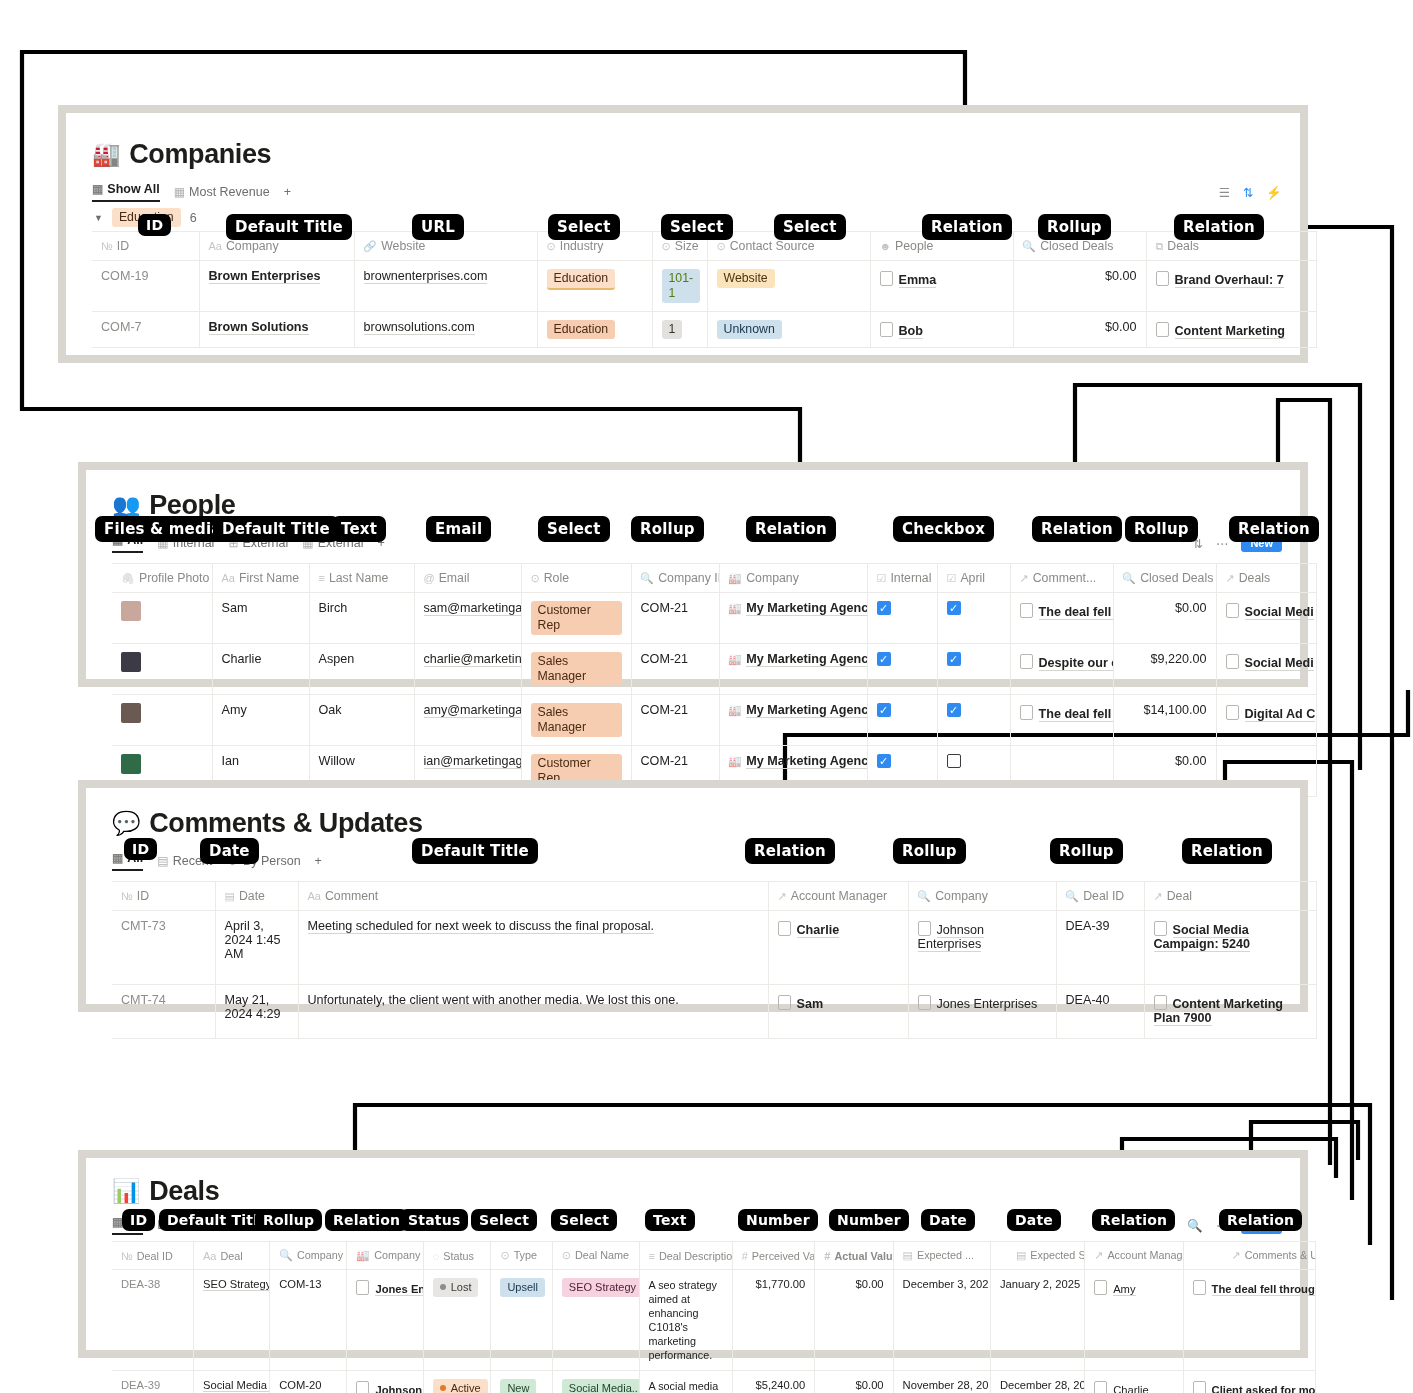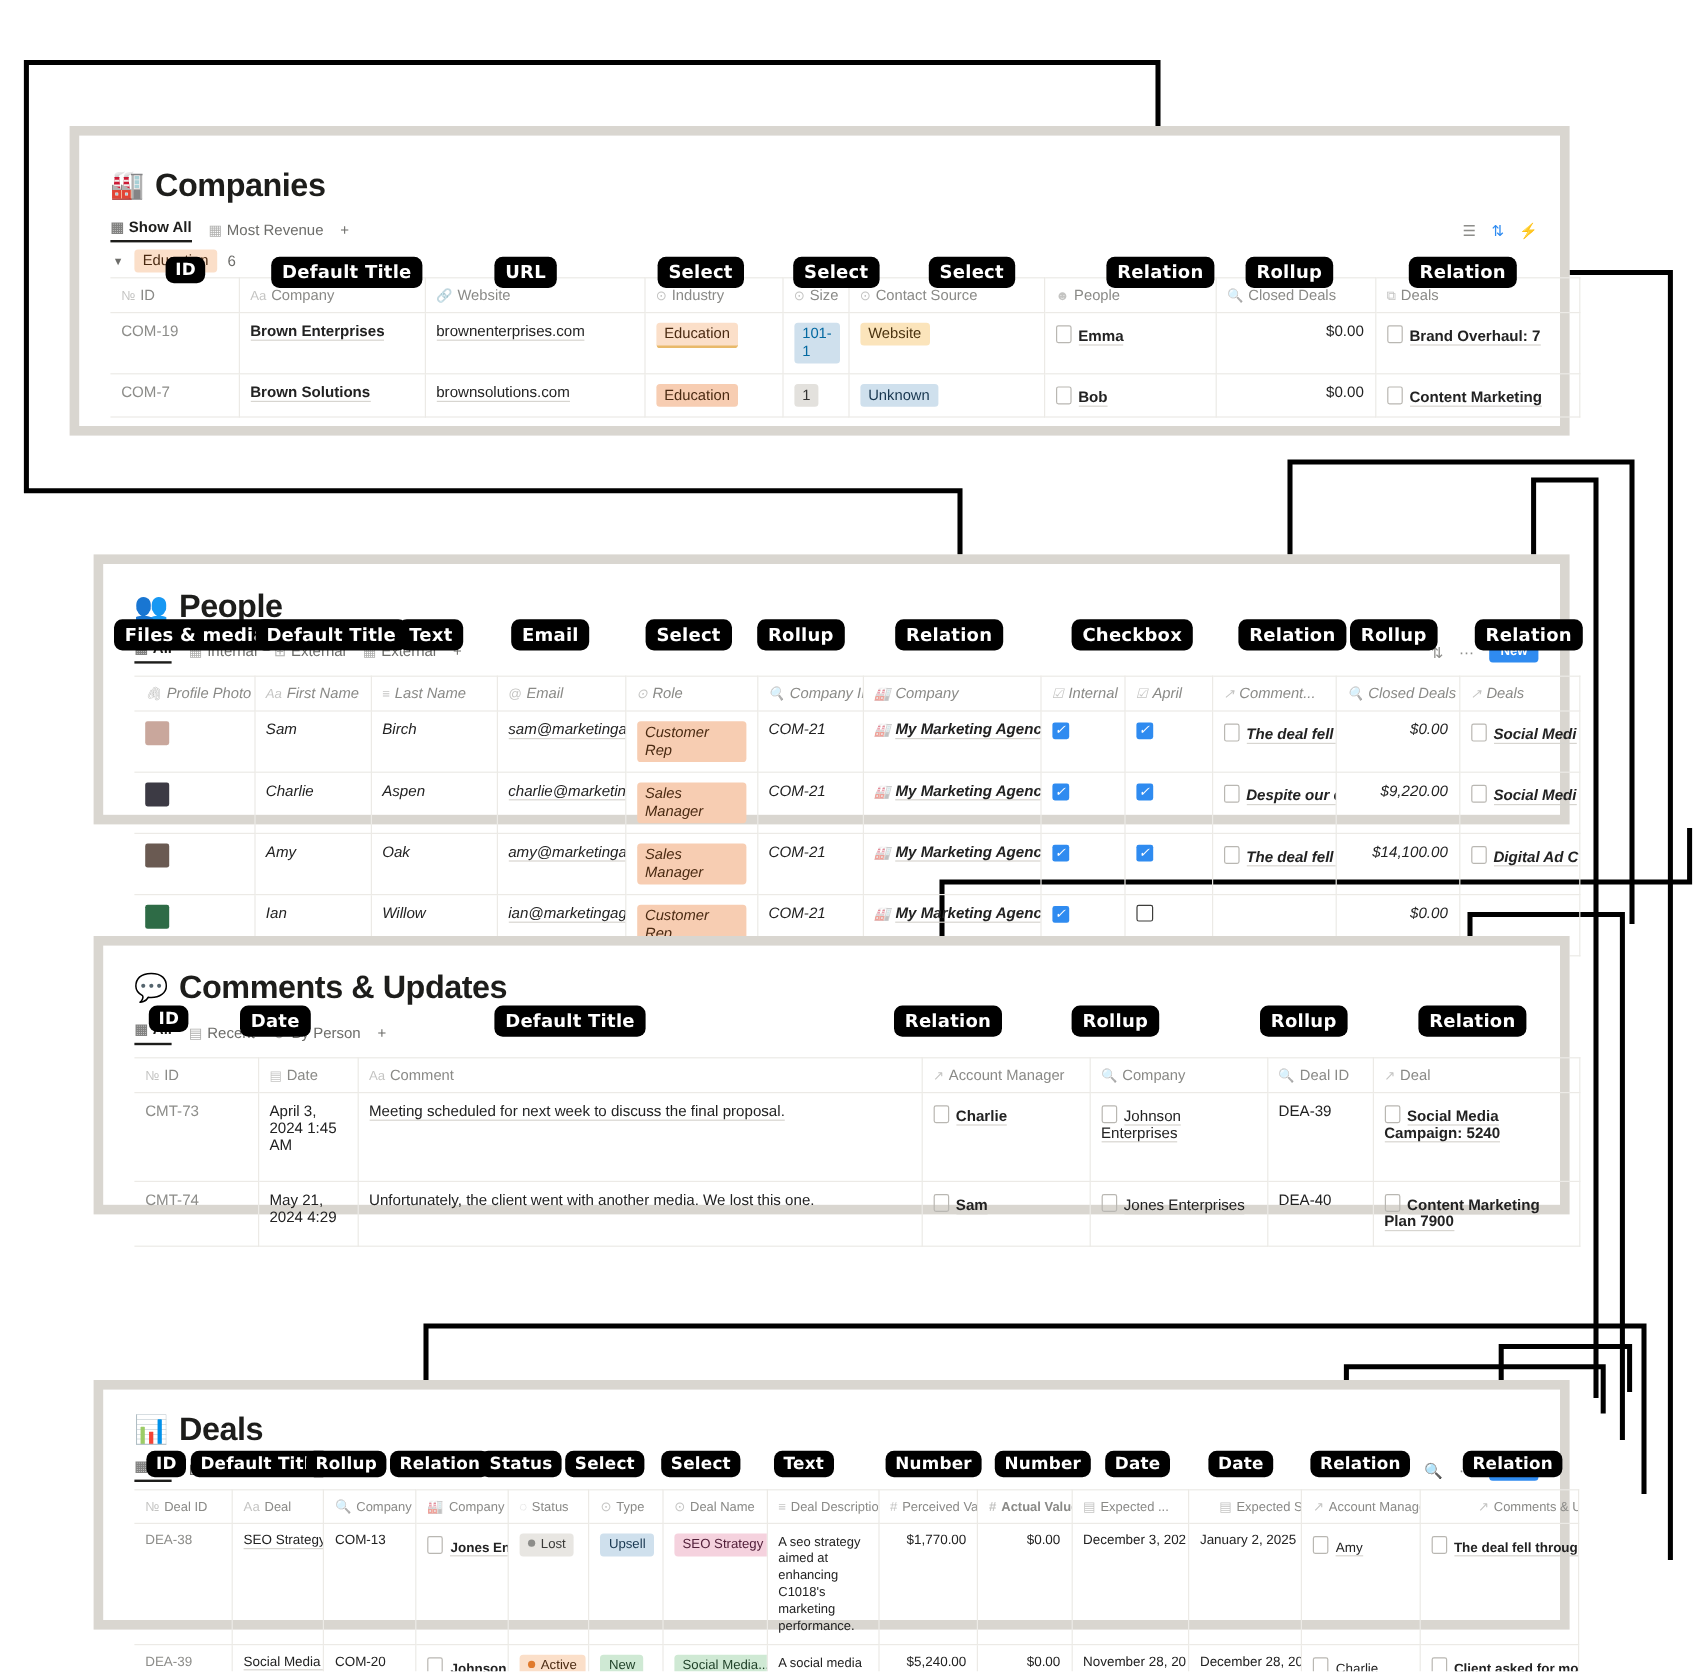--- a/index.html
+++ b/index.html
@@ -144,21 +144,21 @@
           <th><span class="hico">⊙</span><span>Contact Source</span></th>
           <th><span class="hico">☻</span><span>People</span></th>
           <th><span class="hico">🔍</span><span>Closed Deals</span></th>
           <th><span class="hico">⧉</span><span>Deals</span></th>
         </tr>
         <tr>
           <td class="muted">COM-19</td>
           <td><span class="ulk" style="font-weight:bold;">Brown Enterprises</span></td>
           <td><span class="ulk">brownenterprises.com</span></td>
           <td><span class="chip" style="background:#fbdfc9;color:#4a2a12;border-bottom:2px solid #e8b96a;">Education</span></td>
-          <td><span class="chip" style="background:#cfe0ed;color:#0369a1;">101-1</span></td>
+          <td><span class="chip" style="background:#cfe0ed;color:#4d7c0f;">101-1</span></td>
           <td><span class="chip" style="background:#fbe4bb;color:#4a3310;">Website</span></td>
           <td><span class="pg"></span><span class="ulk" style="font-weight:bold;">Emma</span></td>
           <td class="num">$0.00</td>
           <td class="nowrap"><span class="pg"></span><span class="ulk" style="font-weight:bold;">Brand Overhaul: 7</span></td>
         </tr>
         <tr>
           <td class="muted">COM-7</td>
           <td><span class="ulk" style="font-weight:bold;">Brown Solutions</span></td>
           <td><span class="ulk">brownsolutions.com</span></td>
           <td><span class="chip" style="background:#f7cdb2;color:#4a2a12;">Education</span></td>
@@ -196,21 +196,21 @@
           <span class="tb-ico">▦</span>
           <span>External</span>
           </div>
         <div class="tb-item">+</div>
         <div class="tbr">
           <span style="color:#8d8d8a;">⇅</span>
           <span style="color:#8d8d8a;">⋯</span>
           <span class="newbtn">New</span>
         </div>
       </div>
-      <table class="grid" style="width:1204px;font-style:italic;">
+      <table class="grid" style="width:1204px;">
         <colgroup>
             <col style="width:100px">
             <col style="width:97px">
             <col style="width:105px">
             <col style="width:107px">
             <col style="width:110px">
             <col style="width:88px">
             <col style="width:148px">
             <col style="width:70px">
             <col style="width:73px">

